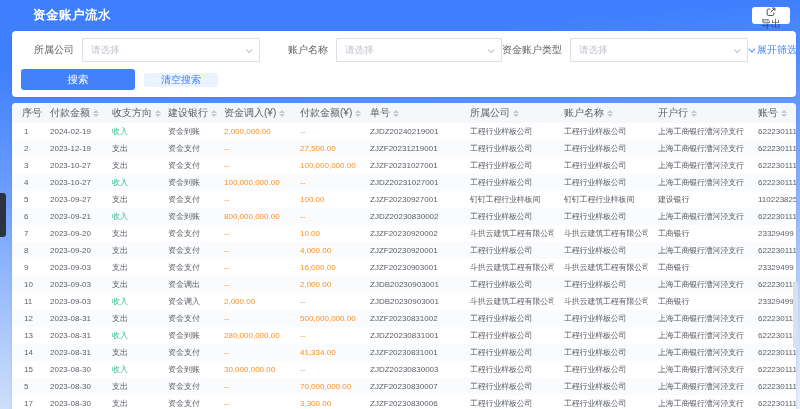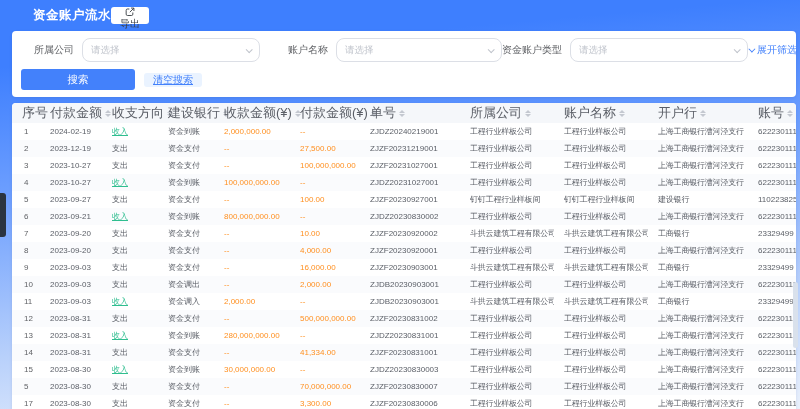--- a/index.html
+++ b/index.html
@@ -3,49 +3,49 @@
 <meta charset="utf-8">
 <style>
   * { box-sizing: border-box; margin: 0; padding: 0; }
   html,body { width: 800px; height: 409px; overflow: hidden; }
   body {
     font-family: "Liberation Sans", "DejaVu Sans", sans-serif;
     background: linear-gradient(175deg, #3E7FFE 0%, #3E7FFE 14%, #6FA0FE 42%, #B9D1FB 75%, #EAF1FC 100%);
     position: relative;
   }
   
-  .titlebar { height: 30px; display: flex; align-items: center; justify-content: flex-start; padding: 0 10px 0 33px; }
+  .titlebar { height: 30px; display: flex; align-items: center; justify-content: space-between; padding: 0 10px 0 33px; }
   .page-title { color: #fff; font-size: 12.5px; font-weight: bold; letter-spacing: .5px; }
   .export-btn { background: #fff; border: none; border-radius: 3px; height: 17px; padding: 0 9px; display: flex; align-items: center; gap: 0; font-size: 10px; color: #3a3f45; cursor: pointer; flex-direction: column; }
   
   .filter-card { margin: 1px 4px 6px 12px; background: #fff; border-radius: 4px; padding: 7px 12px 7px 9px; box-shadow: 0 1px 3px rgba(30,60,120,.12); }
   .filter-row1 { display: flex; align-items: center; padding-left: 13px; }
   .fgroup { display: flex; align-items: center; }
   .flabel { font-size: 10px; color: #606266; margin-right: 8px; white-space: nowrap; }
-  .fselect { height: 24px; border: 1px solid #DCDFE6; border-radius: 8px; background: #fff; display: flex; align-items: center; justify-content: space-between; padding: 0 8px; cursor: pointer; }
+  .fselect { height: 24px; border: 1px solid #DCDFE6; border-radius: 1px; background: #fff; display: flex; align-items: center; justify-content: space-between; padding: 0 8px; cursor: pointer; }
   .w1 { width: 178px; } .w2 { width: 166px; } .w3 { width: 178px; }
   .ph { color: #C0C4CC; font-size: 9.5px; }
   .sel-caret { width: 5px; height: 5px; border-right: 1px solid #C0C4CC; border-bottom: 1px solid #C0C4CC; transform: rotate(45deg) translateY(-1px); }
   .g2 { margin-left: 28px; } .g3 { }
   .expand-link { margin-left: auto; color: #4381FB; font-size: 10px; display: flex; align-items: center; gap: 4px; cursor: pointer; white-space: nowrap; }
   .expand-caret { width: 5px; height: 5px; border-right: 1.2px solid #4381FB; border-bottom: 1.2px solid #4381FB; transform: rotate(45deg) translateY(-2px); }
   .filter-row2 { margin-top: 7px; display: flex; align-items: center; gap: 9px; }
   .search-btn { width: 114px; height: 21px; background: #4381FB; color: #fff; font-size: 10.5px; border: none; border-radius: 3px; cursor: pointer; }
-  .clear-btn { height: 14px; padding: 0 9px; background: #EAF3FF; color: #4381FB; font-size: 10px; border: none; border-radius: 3px; cursor: pointer; white-space: nowrap; text-decoration: underline; }
+  .clear-btn { height: 14px; padding: 0 17px; background: #EAF3FF; color: #4381FB; font-size: 10px; border: none; border-radius: 3px; cursor: pointer; white-space: nowrap; }
   
   .table-card { margin: 0 4px 0 12px; background: #fff; border-radius: 4px 4px 0 0; overflow: hidden; height: 311px; box-shadow: 0 1px 3px rgba(30,60,120,.12); }
   table { border-collapse: collapse; table-layout: fixed; width: 806px; }
-  thead th { height: 20px; background: #F5F7FA; font-size: 13px; font-weight: normal; color: #5A5E66; text-align: left; padding: 0 4px 0 10px; white-space: nowrap; }
+  thead th { height: 20px; background: #F5F7FA; font-size: 10px; font-weight: normal; color: #5A5E66; text-align: left; padding: 0 4px 0 10px; white-space: nowrap; }
   thead th .th-inner { display: flex; align-items: center; }
   tbody td { height: 17px; font-size: 8px; color: #5A5E66; padding: 0 4px 0 10px; white-space: nowrap; overflow: hidden; }
   tbody tr:nth-child(even) { background: #FAFBFD; }
   td.c-index { padding-left: 12px; color: #606266; }
   td.c-company, td.c-account_name, td.c-bank { letter-spacing: -.2px; padding-right: 0; }
   td.c-account_no { padding-left: 10px; }
-  .green { color: #2FBE8F; text-decoration: underline; }
+  .green { color: #2FBE8F; }
   .orange { color: #FF8F1F; }
   .sort { display: inline-flex; flex-direction: column; margin-left: 3px; row-gap: 1px; }
   .sort i { display: block; width: 0; height: 0; border-left: 3px solid transparent; border-right: 3px solid transparent; }
   .sort .up { border-bottom: 3px solid #C4C8D0; }
   .sort .down { border-top: 3px solid #C4C8D0; }
   
   .drawer-handle { position: absolute; left: 0; top: 193px; width: 6px; height: 44px; background: #2B3440; border-radius: 0 3px 3px 0; cursor: pointer; z-index: 9; }
   .scroll-thumb { position: absolute; right: 2px; top: 282px; width: 5px; height: 66px; background: #D9E1EC; border-radius: 3px; cursor: pointer; z-index: 9; }
 </style>
 </head>
@@ -146,21 +146,21 @@
             <span class="th-inner">
               <span>建设银行</span>
               <span class="sort">
                 <i class="up"></i>
                 <i class="down"></i>
               </span>
             </span>
           </th>
           <th>
             <span class="th-inner">
-              <span>收款金额(¥)</span>
+              <span>资金调入(¥)</span>
               <span class="sort">
                 <i class="up"></i>
                 <i class="down"></i>
               </span>
             </span>
           </th>
           <th>
             <span class="th-inner">
               <span>付款金额(¥)</span>
               <span class="sort">

